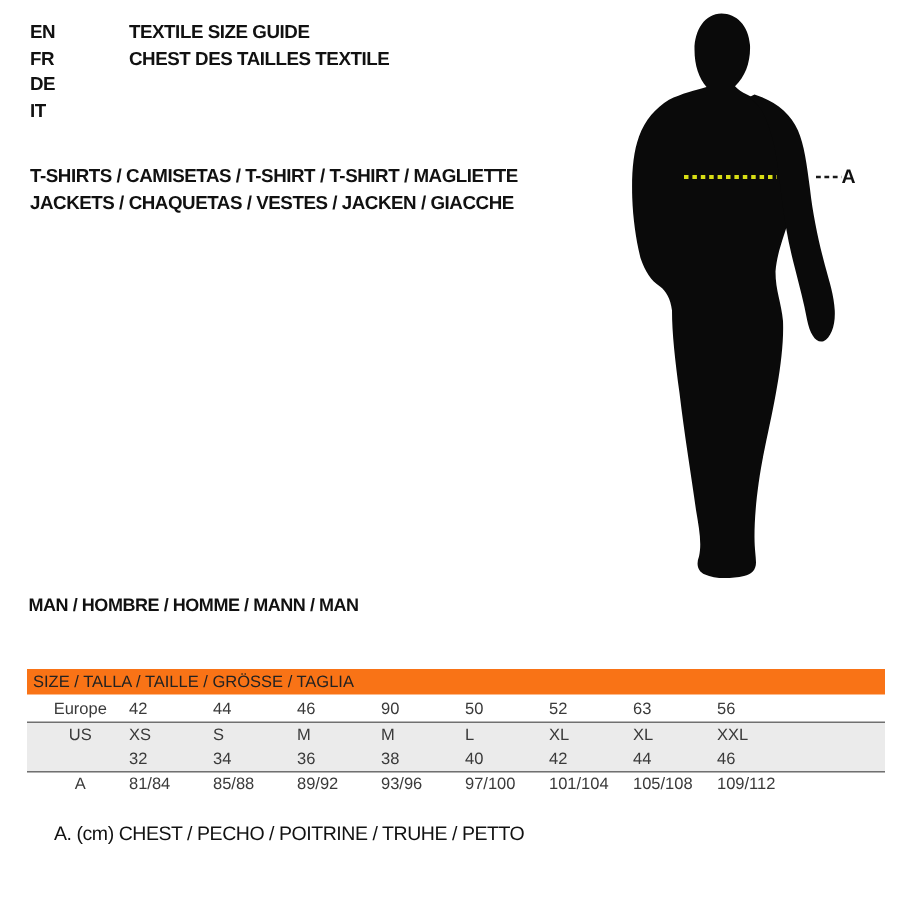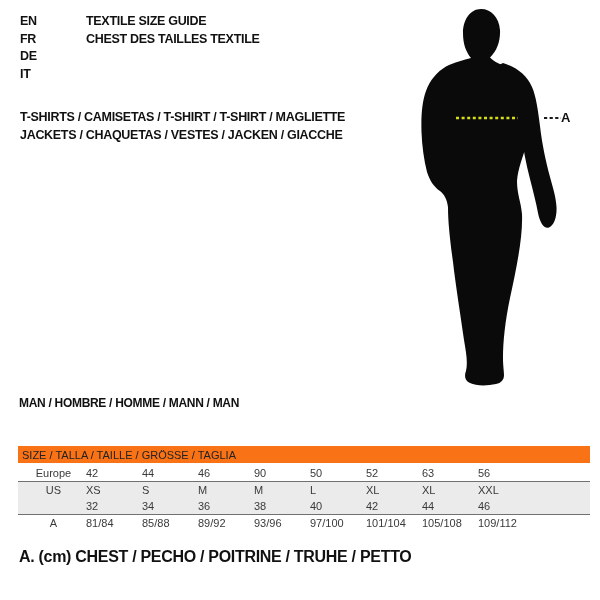--- a/index.html
+++ b/index.html
@@ -23,21 +23,21 @@
   .size-table{position:absolute;left:18px;top:446px;width:572px;border-collapse:collapse;
               font-size:11px;color:#3a3a3a;table-layout:fixed;}
   .size-table td{padding:0;height:16px;vertical-align:middle;}
   .size-table tr.hdr td{background:#f97316;text-align:left;padding-left:4px;height:17px;color:#222;
                         border-bottom:2px solid #ffffff;font-size:11px;}
   .size-table td.lbl{text-align:center;padding-left:3px;}
   .size-table tr.gray td{background:#ebebeb;}
   .size-table tr.bt td{border-top:1px solid #707070;margin-left:20px;}
   .col-lbl{width:68px;} .col-v{width:56px;} .col-fill{width:56px;}
   
-  .footnote{position:absolute;left:19px;top:548px;font-weight:700;font-size:16px;letter-spacing:-0.3px;}
+  .footnote{position:absolute;left:36px;top:548px;font-weight:400;font-size:13px;letter-spacing:-0.3px;}
 </style>
 </head>
 <body>
 
 <div class="langs">
   <div class="lang-row">
     <span class="lang-code">EN</span>
     <span class="lang-label">TEXTILE SIZE GUIDE</span>
   </div>
   <div class="lang-row">

